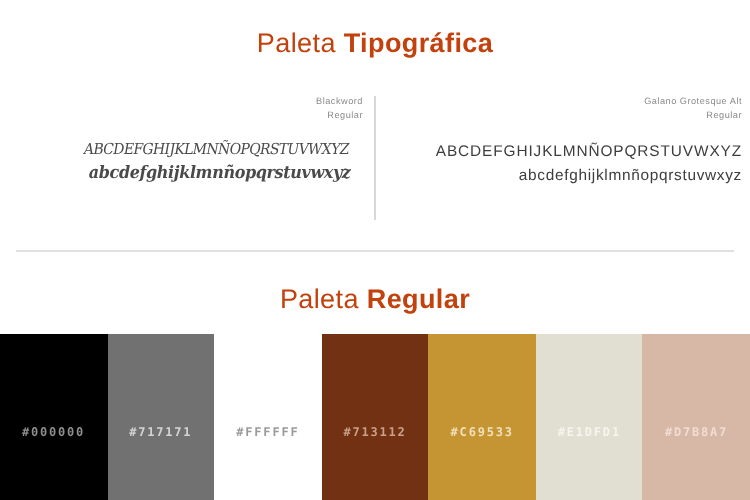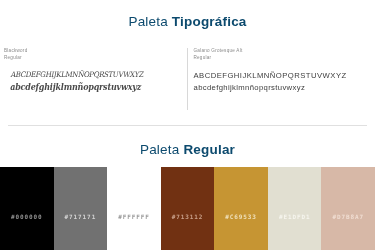--- a/index.html
+++ b/index.html
@@ -9,40 +9,40 @@
     font-family: "Liberation Sans", sans-serif;
     overflow: hidden;
   }
   .page { position: relative; width: 375px; height: 250px; background: #fff; }
 
   
   .section-title {
     text-align: center;
     font-size: 13.5px;
     letter-spacing: 0.2px;
-    color: #0c4a6e;
+    color: #c2410c;
     white-space: nowrap;
   }
   .section-title .light { font-weight: 400; }
   .section-title .bold  { font-weight: 700; }
 
   #typo-title { position: absolute; top: 14px; left: 0; right: 0; }
   #color-title { position: absolute; top: 142px; left: 0; right: 0; }
 
   
   .typo-body {
     position: absolute;
     top: 48px; left: 0; right: 0;
     height: 60px;
     display: flex;
     align-items: flex-start;
   }
   .typo-col {
     flex: 1 1 50%;
-    text-align: left;
+    text-align: right;
     padding: 0 6px;
   }
   .typo-col.left  { padding-left: 4px; }
   .typo-col.right { padding-right: 4px; }
 
   .vdivider {
     position: absolute;
     left: 187px; top: 48px;
     width: 1px; height: 62px;
     background: #d8d8d8;

